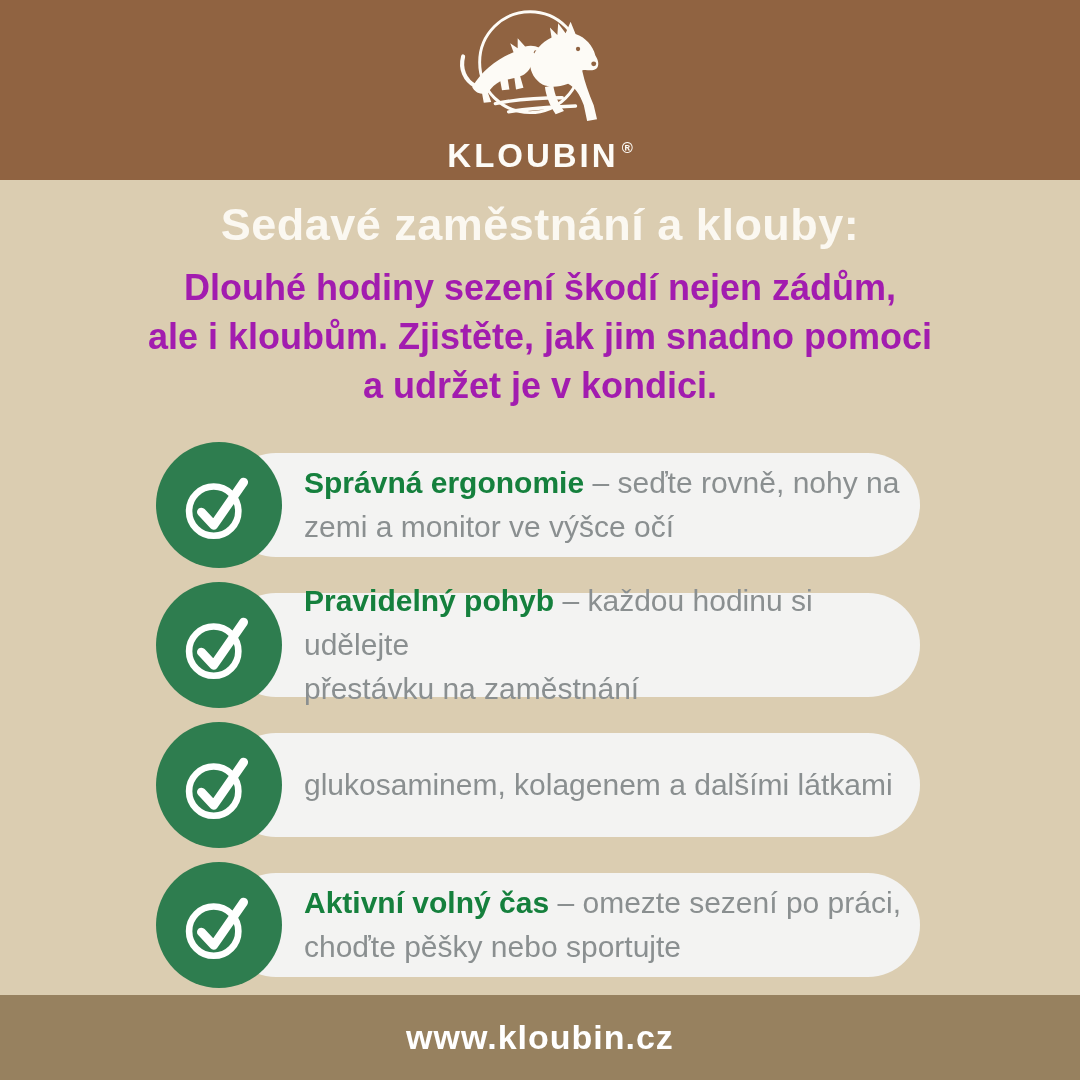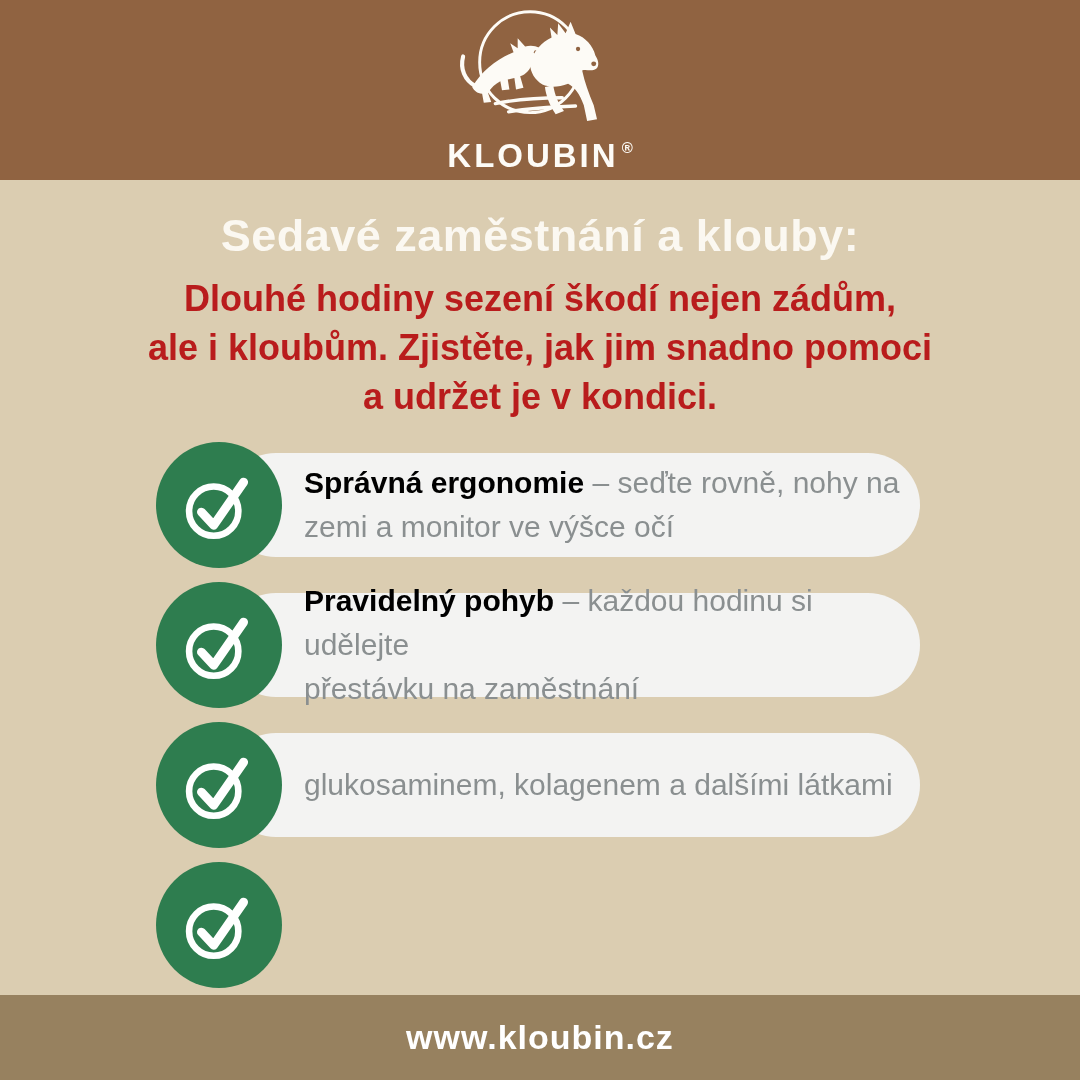--- a/index.html
+++ b/index.html
@@ -13,35 +13,35 @@
     position:absolute;top:0;left:0;width:100%;height:180px;
     background:#906341;display:flex;flex-direction:column;align-items:center;
   }
   .logo{margin-top:6px;height:124px;display:flex;align-items:center;justify-content:center;}
   .logo svg{width:196px;height:124px;display:block;}
   .brand-row{margin-top:0;line-height:36px;color:#FDFBF6;white-space:nowrap;}
   .brand{font-size:33px;font-weight:800;letter-spacing:3px;}
   .reg{font-size:15px;font-weight:700;vertical-align:14px;margin-left:3px;letter-spacing:0;}
   
   .body{position:absolute;top:180px;left:0;width:100%;height:815px;}
-  .title{margin:27px 0 0;text-align:center;color:#FBF8F1;font-size:45px;line-height:57px;font-weight:700;letter-spacing:.5px;}
+  .title{margin:16px 0 0;text-align:center;color:#FBF8F1;font-size:45px;line-height:57px;font-weight:700;letter-spacing:.5px;}
   .t-line{display:block;}
-  .intro{margin:10px 0 4px;text-align:center;color:#b91c1c;font-size:36px;line-height:49px;font-weight:600;}
+  .intro{margin:10px 0 4px;text-align:center;color:#a21caf;font-size:36px;line-height:49px;font-weight:600;}
   .i-line{display:block;}
   
   .checklist{list-style:none;margin:0;padding:0;}
   .item{position:absolute;left:0;width:100%;height:126px;}
   .item-0{top:262px;} .item-1{top:402px;} .item-2{top:542px;} .item-3{top:682px;}
   .pill{
     position:absolute;left:224px;top:11px;width:696px;height:104px;
     background:#F3F3F2;border-radius:52px;display:flex;align-items:center;
   }
   .pill-text{margin:0;padding:0 18px 0 80px;font-size:30px;line-height:44px;color:#8A8F90;font-weight:500;}
   .line{display:block;}
-  .hd{color:#000000;font-weight:700;}
+  .hd{color:#15803d;font-weight:700;}
   .badge{
     position:absolute;left:156px;top:0;width:126px;height:126px;border-radius:50%;
     background:#2E7D4F;display:flex;align-items:center;justify-content:center;
   }
   .badge svg{width:88px;height:88px;display:block;}
   
   .footer{
     position:absolute;bottom:0;left:0;width:100%;height:85px;background:#97815F;
     display:flex;align-items:center;justify-content:center;
   }
@@ -144,20 +144,26 @@
         </div>
         <span class="badge">
           <svg viewBox="0 0 100 100" xmlns="http://www.w3.org/2000/svg" fill="none">
             <circle cx="44" cy="57" r="28" stroke="#FFFFFF" stroke-width="7.5"></circle>
             <path d="M30 58 L44 73 L78 24" stroke="#FFFFFF" stroke-width="10" stroke-linecap="round" stroke-linejoin="round"></path>
           </svg>
         </span>
       </li>
 
       <li class="item item-3">
+        <div class="pill">
+          <p class="pill-text">
+            <span class="line"><b class="hd">Aktivní volný čas</b> <span>– omezte sezení po práci,</span></span>
+            <span class="line">choďte pěšky nebo sportujte</span>
+          </p>
+        </div>
         <span class="badge">
           <svg viewBox="0 0 100 100" xmlns="http://www.w3.org/2000/svg" fill="none">
             <circle cx="44" cy="57" r="28" stroke="#FFFFFF" stroke-width="7.5"></circle>
             <path d="M30 58 L44 73 L78 24" stroke="#FFFFFF" stroke-width="10" stroke-linecap="round" stroke-linejoin="round"></path>
           </svg>
         </span>
       </li>
 
     </ul>
   </main>

